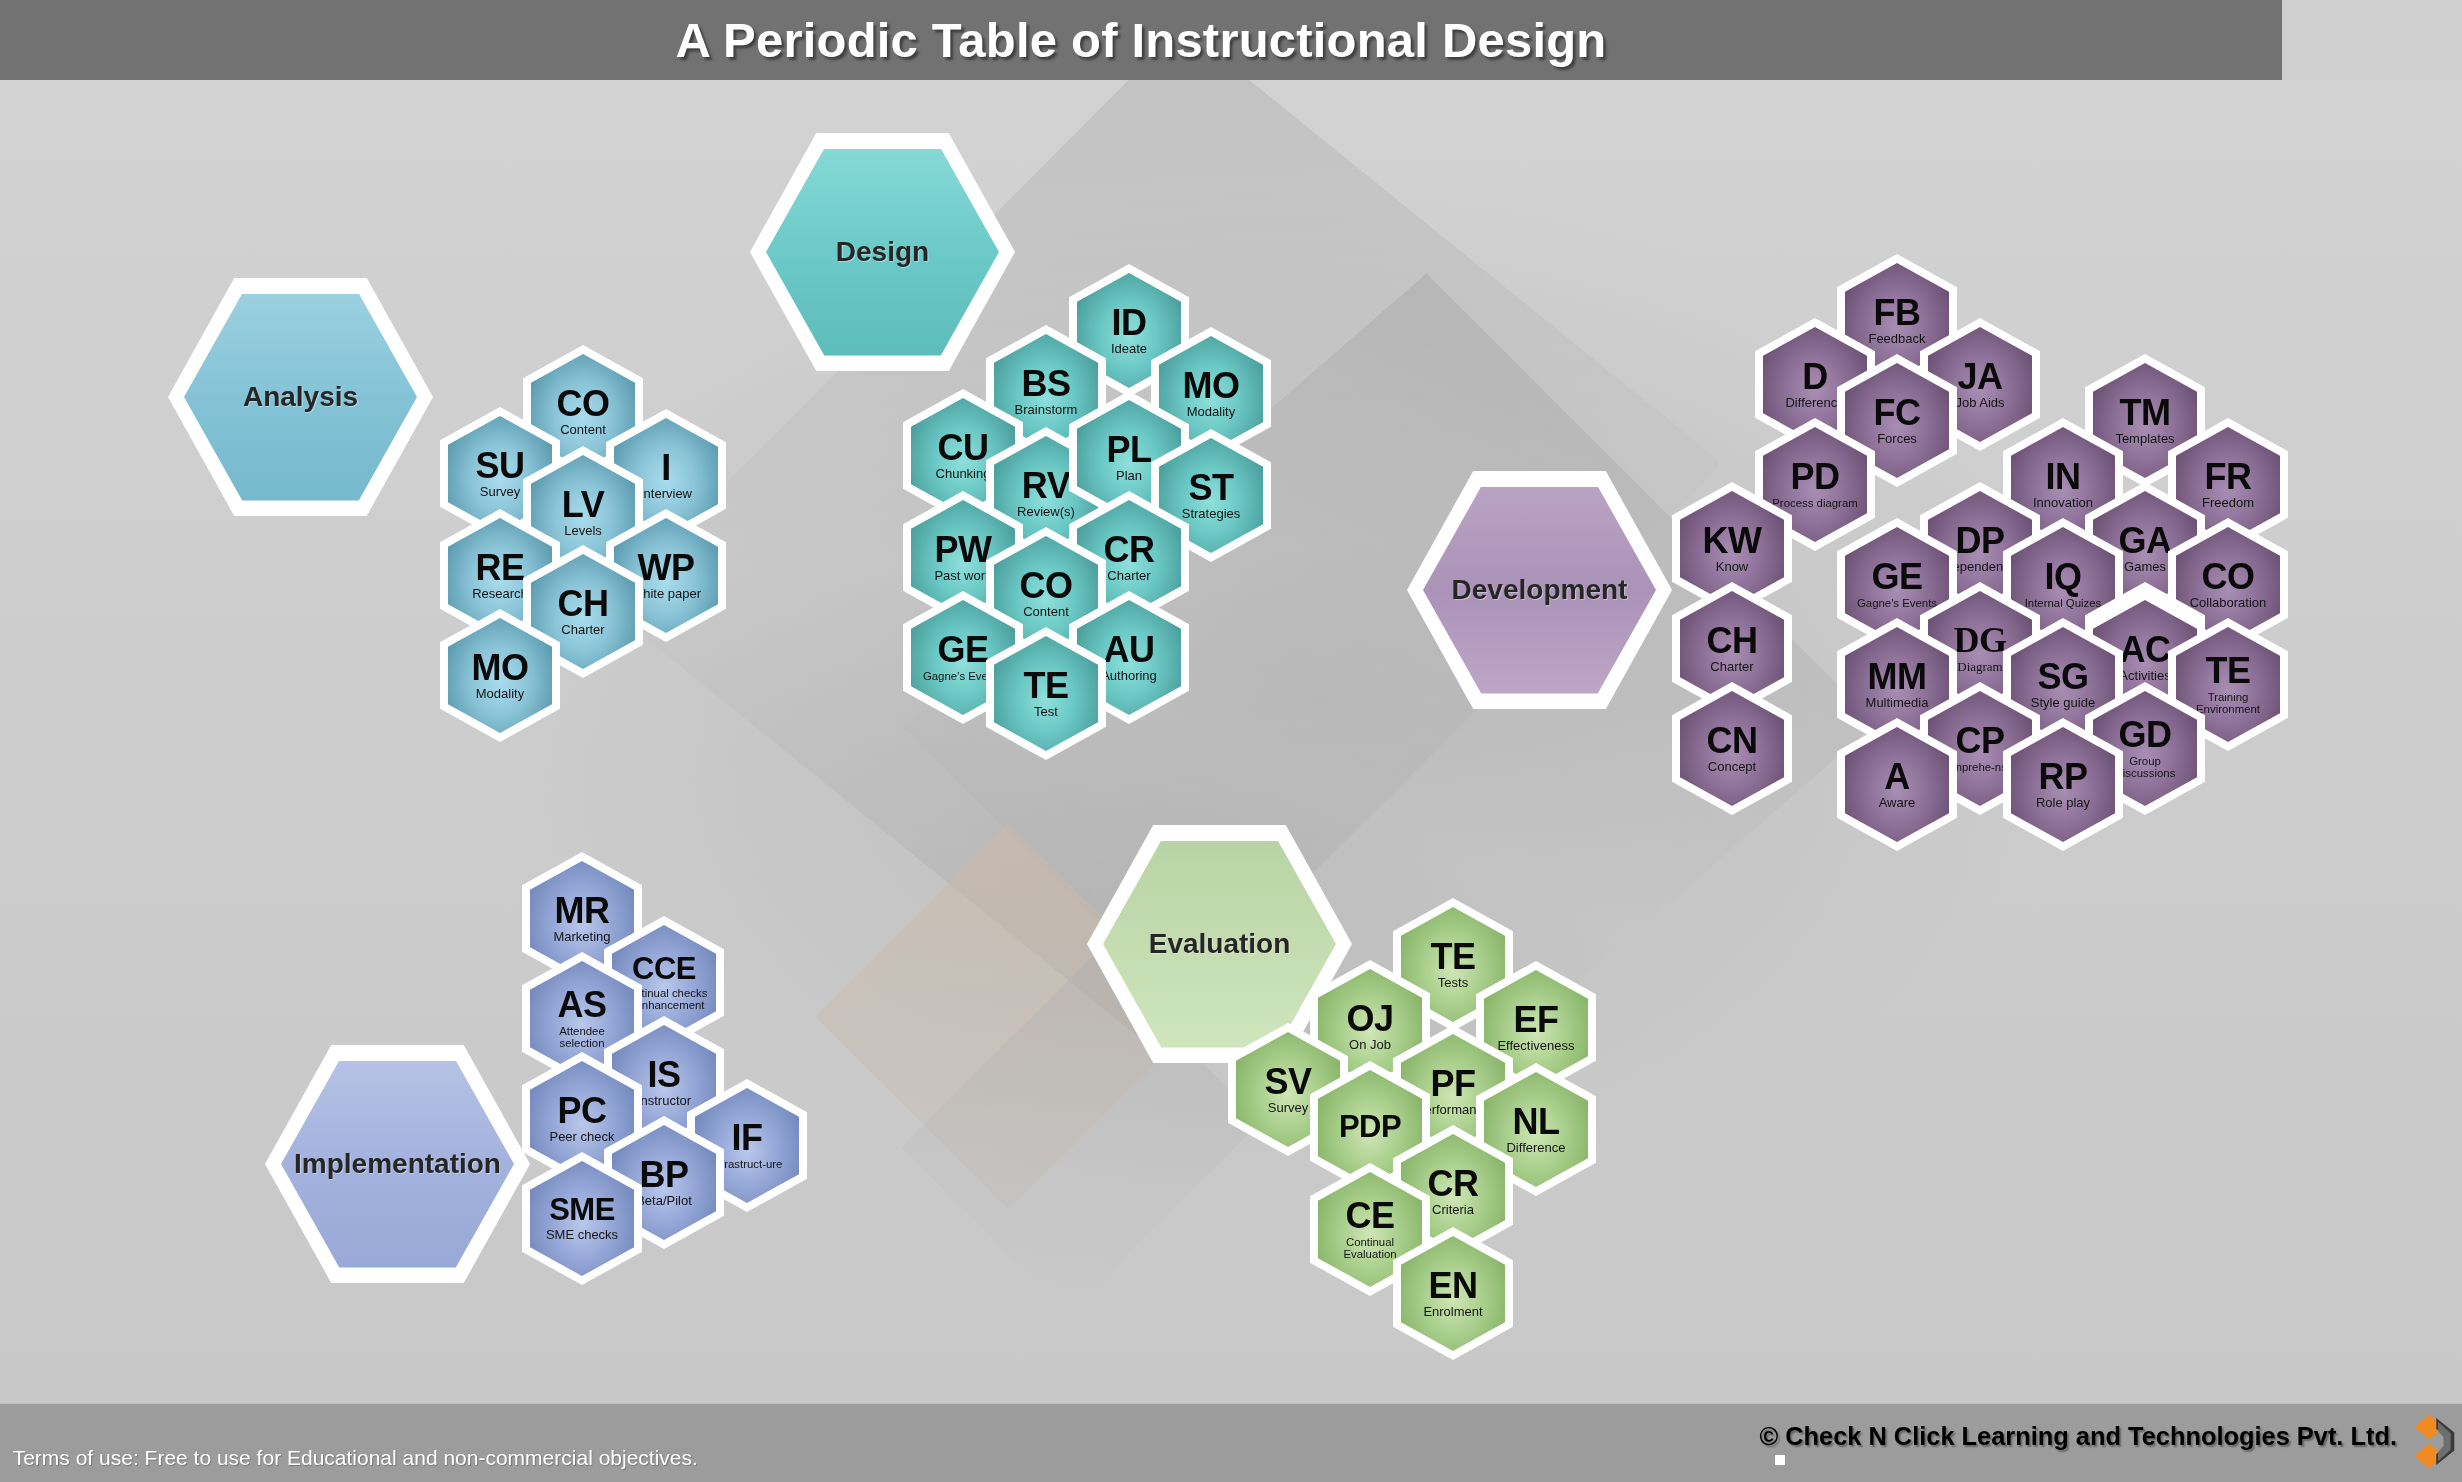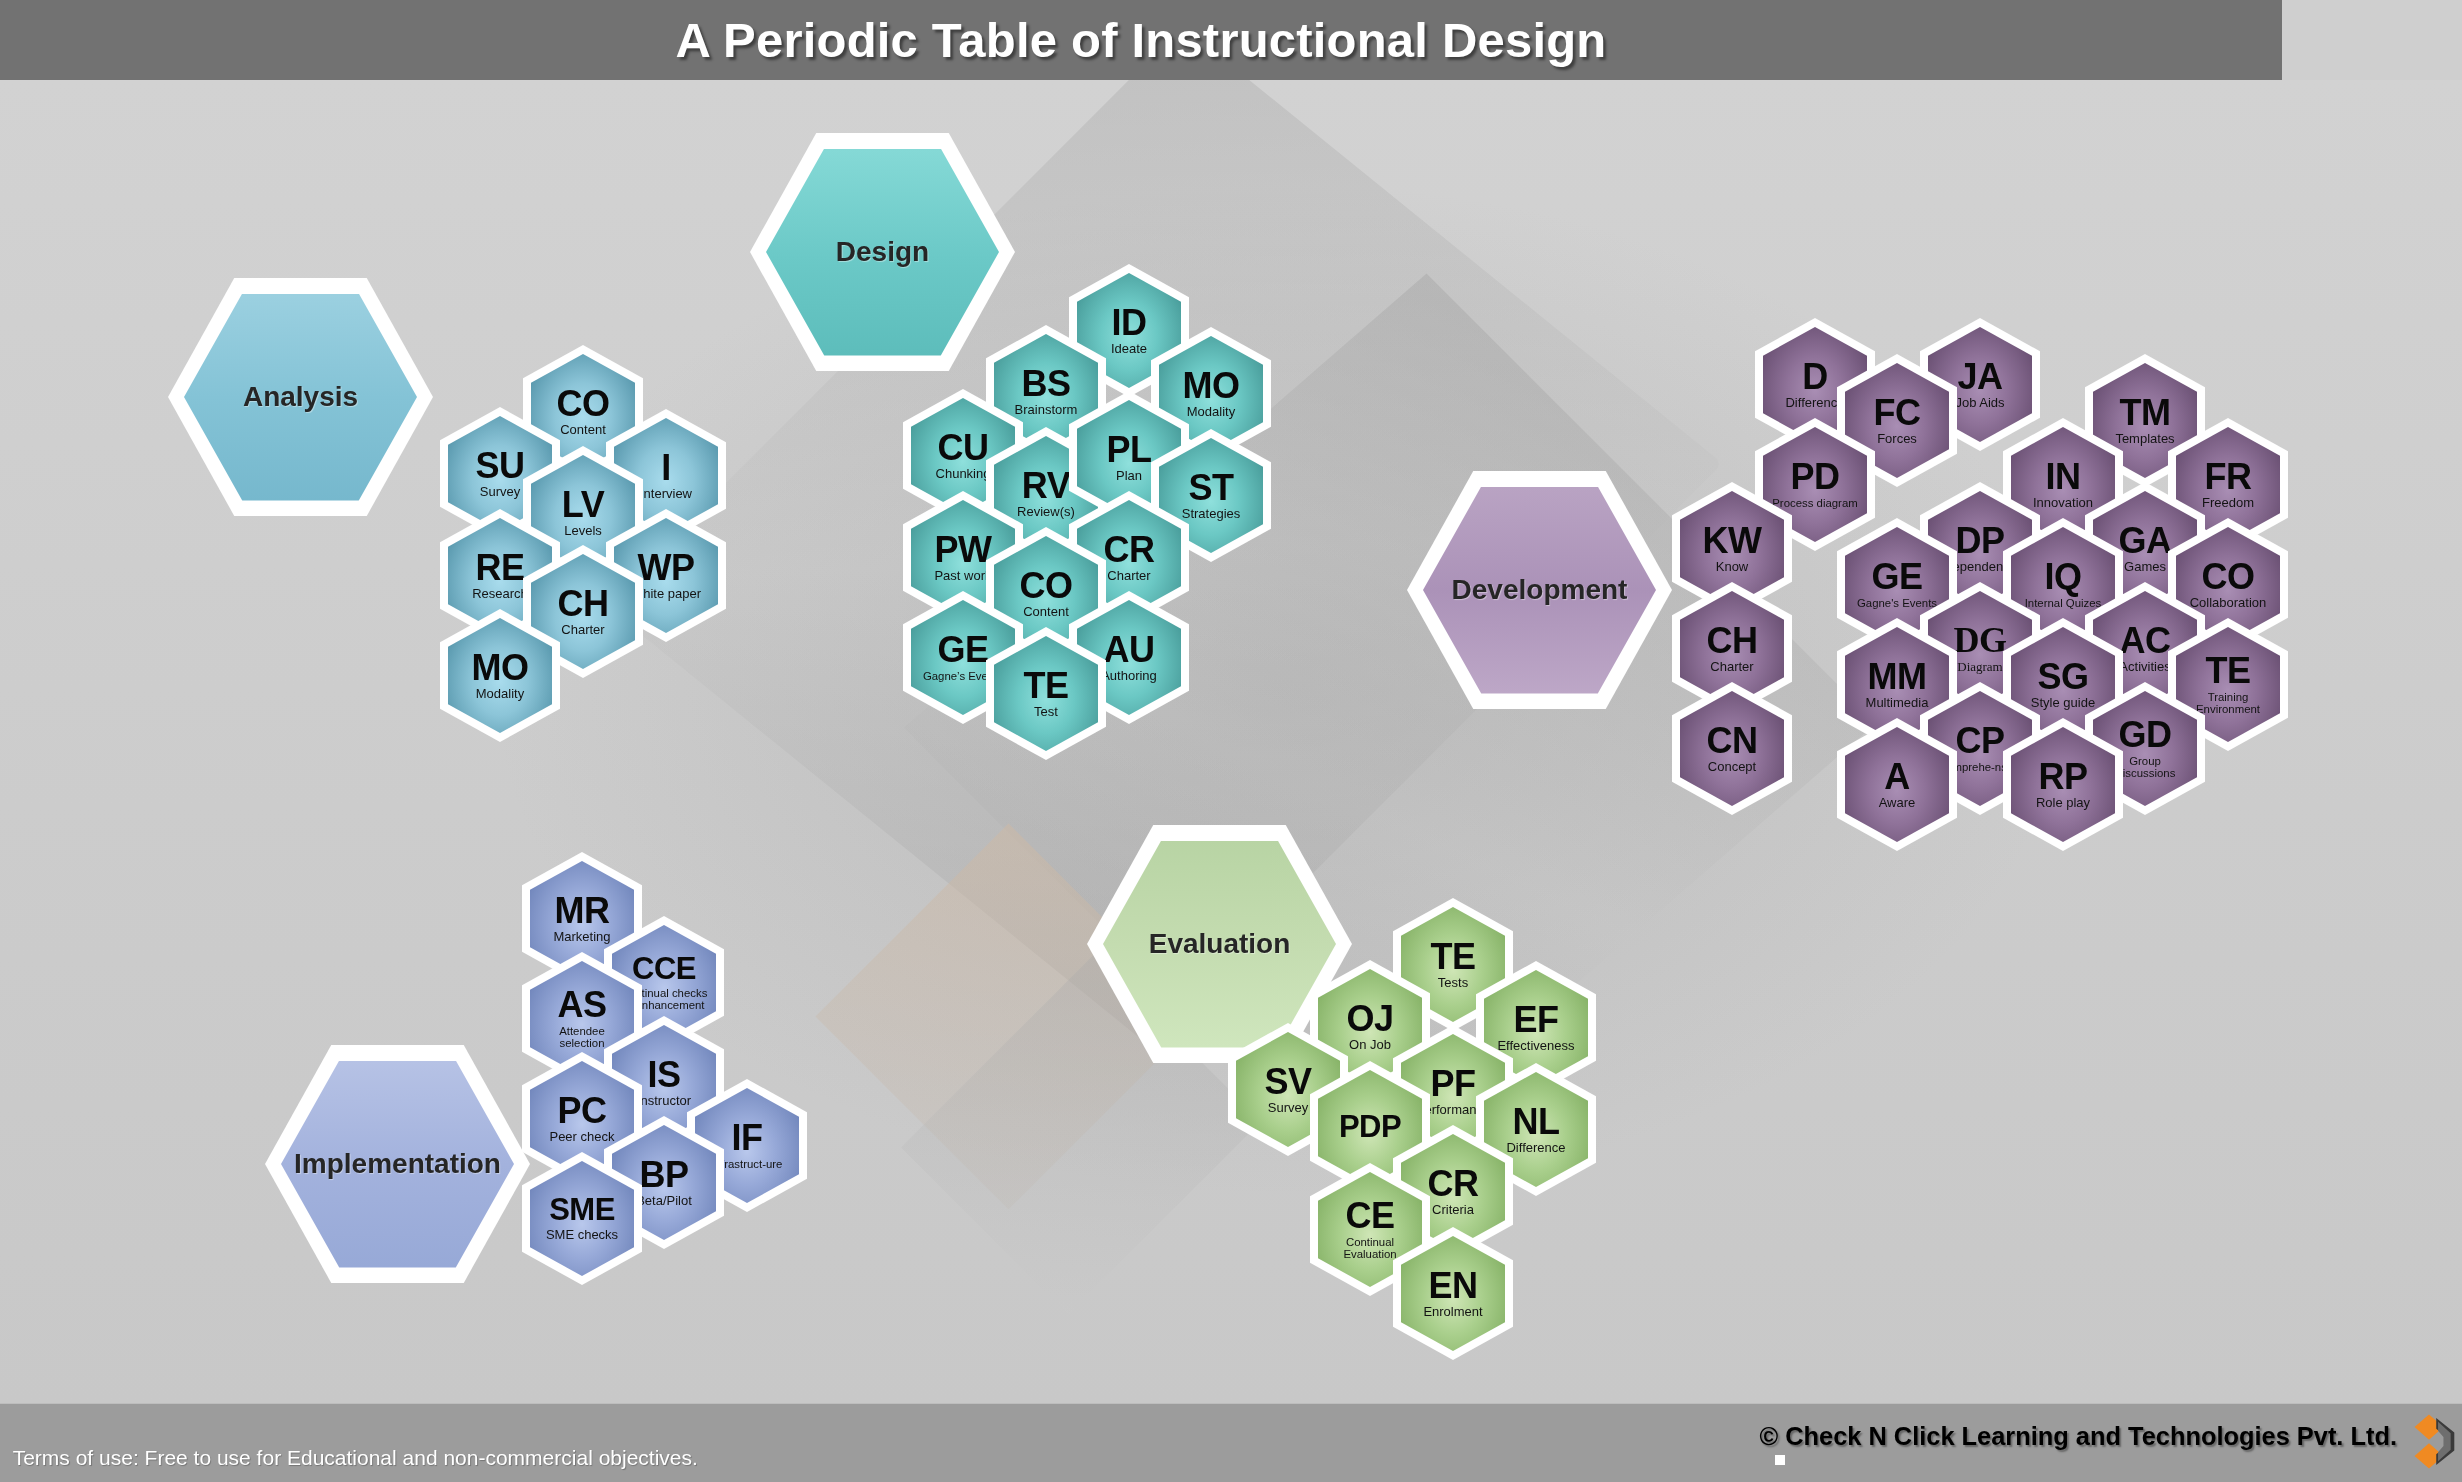--- a/index.html
+++ b/index.html
@@ -317,20 +317,26 @@
         <div class="sym">AU</div>
         <div class="nm">Authoring</div>
       </div>
     </div>
     <div class="hex g-design" style="left: 986px; top: 547px;">
       <div class="inner">
         <div class="sym">TE</div>
         <div class="nm">Test</div>
       </div>
     </div>
+    <div class="hex g-develop" style="left: 1837px; top: 174px;">
+      <div class="inner">
+        <div class="sym">FB</div>
+        <div class="nm">Feedback</div>
+      </div>
+    </div>
     <div class="hex g-develop" style="left: 1755px; top: 238px;">
       <div class="inner">
         <div class="sym">D</div>
         <div class="nm">Difference</div>
       </div>
     </div>
     <div class="hex g-develop" style="left: 1920px; top: 238px;">
       <div class="inner">
         <div class="sym">JA</div>
         <div class="nm">Job Aids</div>
@@ -407,21 +413,21 @@
         <div class="sym">CH</div>
         <div class="nm">Charter</div>
       </div>
     </div>
     <div class="hex g-develop" style="left: 1920px; top: 502px; font-family: Liberation Serif, serif;">
       <div class="inner">
         <div class="sym">DG</div>
         <div class="nm">Diagram</div>
       </div>
     </div>
-    <div class="hex g-develop" style="left: 2085px; top: 502px;">
+    <div class="hex g-develop" style="left: 2085px; top: 502px; justify-content: flex-end;">
       <div class="inner">
         <div class="sym">AC</div>
         <div class="nm">Activities</div>
       </div>
     </div>
     <div class="hex g-develop" style="left: 1837px; top: 538px;">
       <div class="inner">
         <div class="sym">MM</div>
         <div class="nm">Multimedia</div>
       </div>

